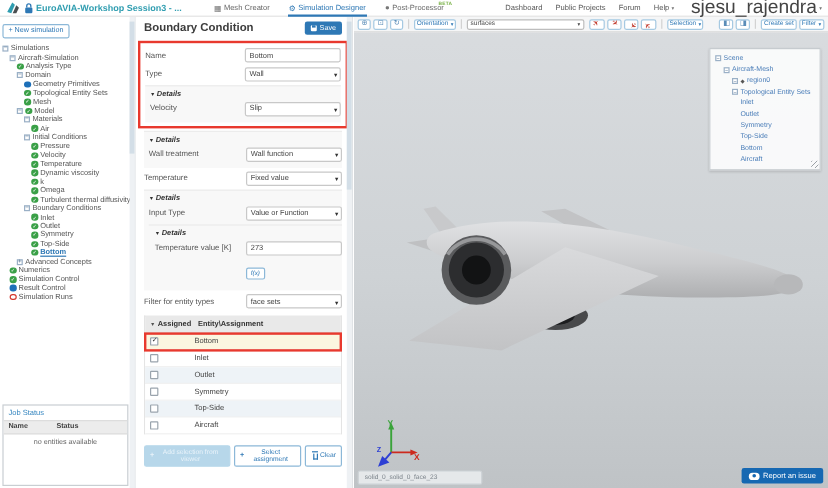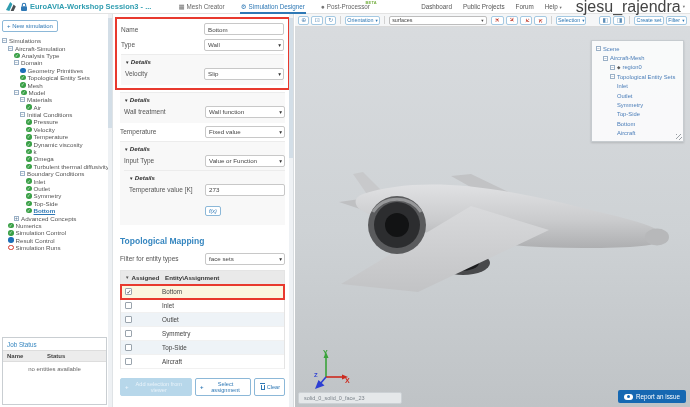--- a/index.html
+++ b/index.html
@@ -276,20 +276,27 @@
       <span>Status</span>
     </div>
     <div class="js-empty">no entities available</div>
   </div>
   <div class="sscroll">
       <div class="thumb"></div>
     </div>
 </div>
 
 <div class="panel">
+  <div class="phead">
+    <div class="ptitle">Boundary Condition</div>
+    <button class="savebtn">
+      <span class="save-ic"></span>
+      <span>Save</span>
+    </button>
+  </div>
 
   <div class="redbox">
     <div class="frow">
       <span class="flabel">Name</span>
       <input class="ctrl" readonly="" value="Bottom" style="">
     </div>
     <div class="frow">
       <span class="flabel">Type</span>
       <span class="ctrl seldd">
           <span>Wall</span>
@@ -337,21 +344,20 @@
         <span class="flabel">Temperature value [K]</span>
         <input class="ctrl" readonly="" value="273" style="">
       </div>
       <div class="frow" style="min-height:9px;margin-top:0">
         <span class="flabel"></span>
         <span class="ctrlcol"><button class="fxbtn">f(x)</button></span>
       </div>
     </div>
   </div>
 
-  <div class="topo-head">Topological Mapping</div>
   <div class="frow">
     <span class="flabel">Filter for entity types</span>
     <span class="ctrl seldd">
         <span>face sets</span>
       </span>
   </div>
 
   <div class="atable">
     <div class="ahead">
       <span class="h1">

